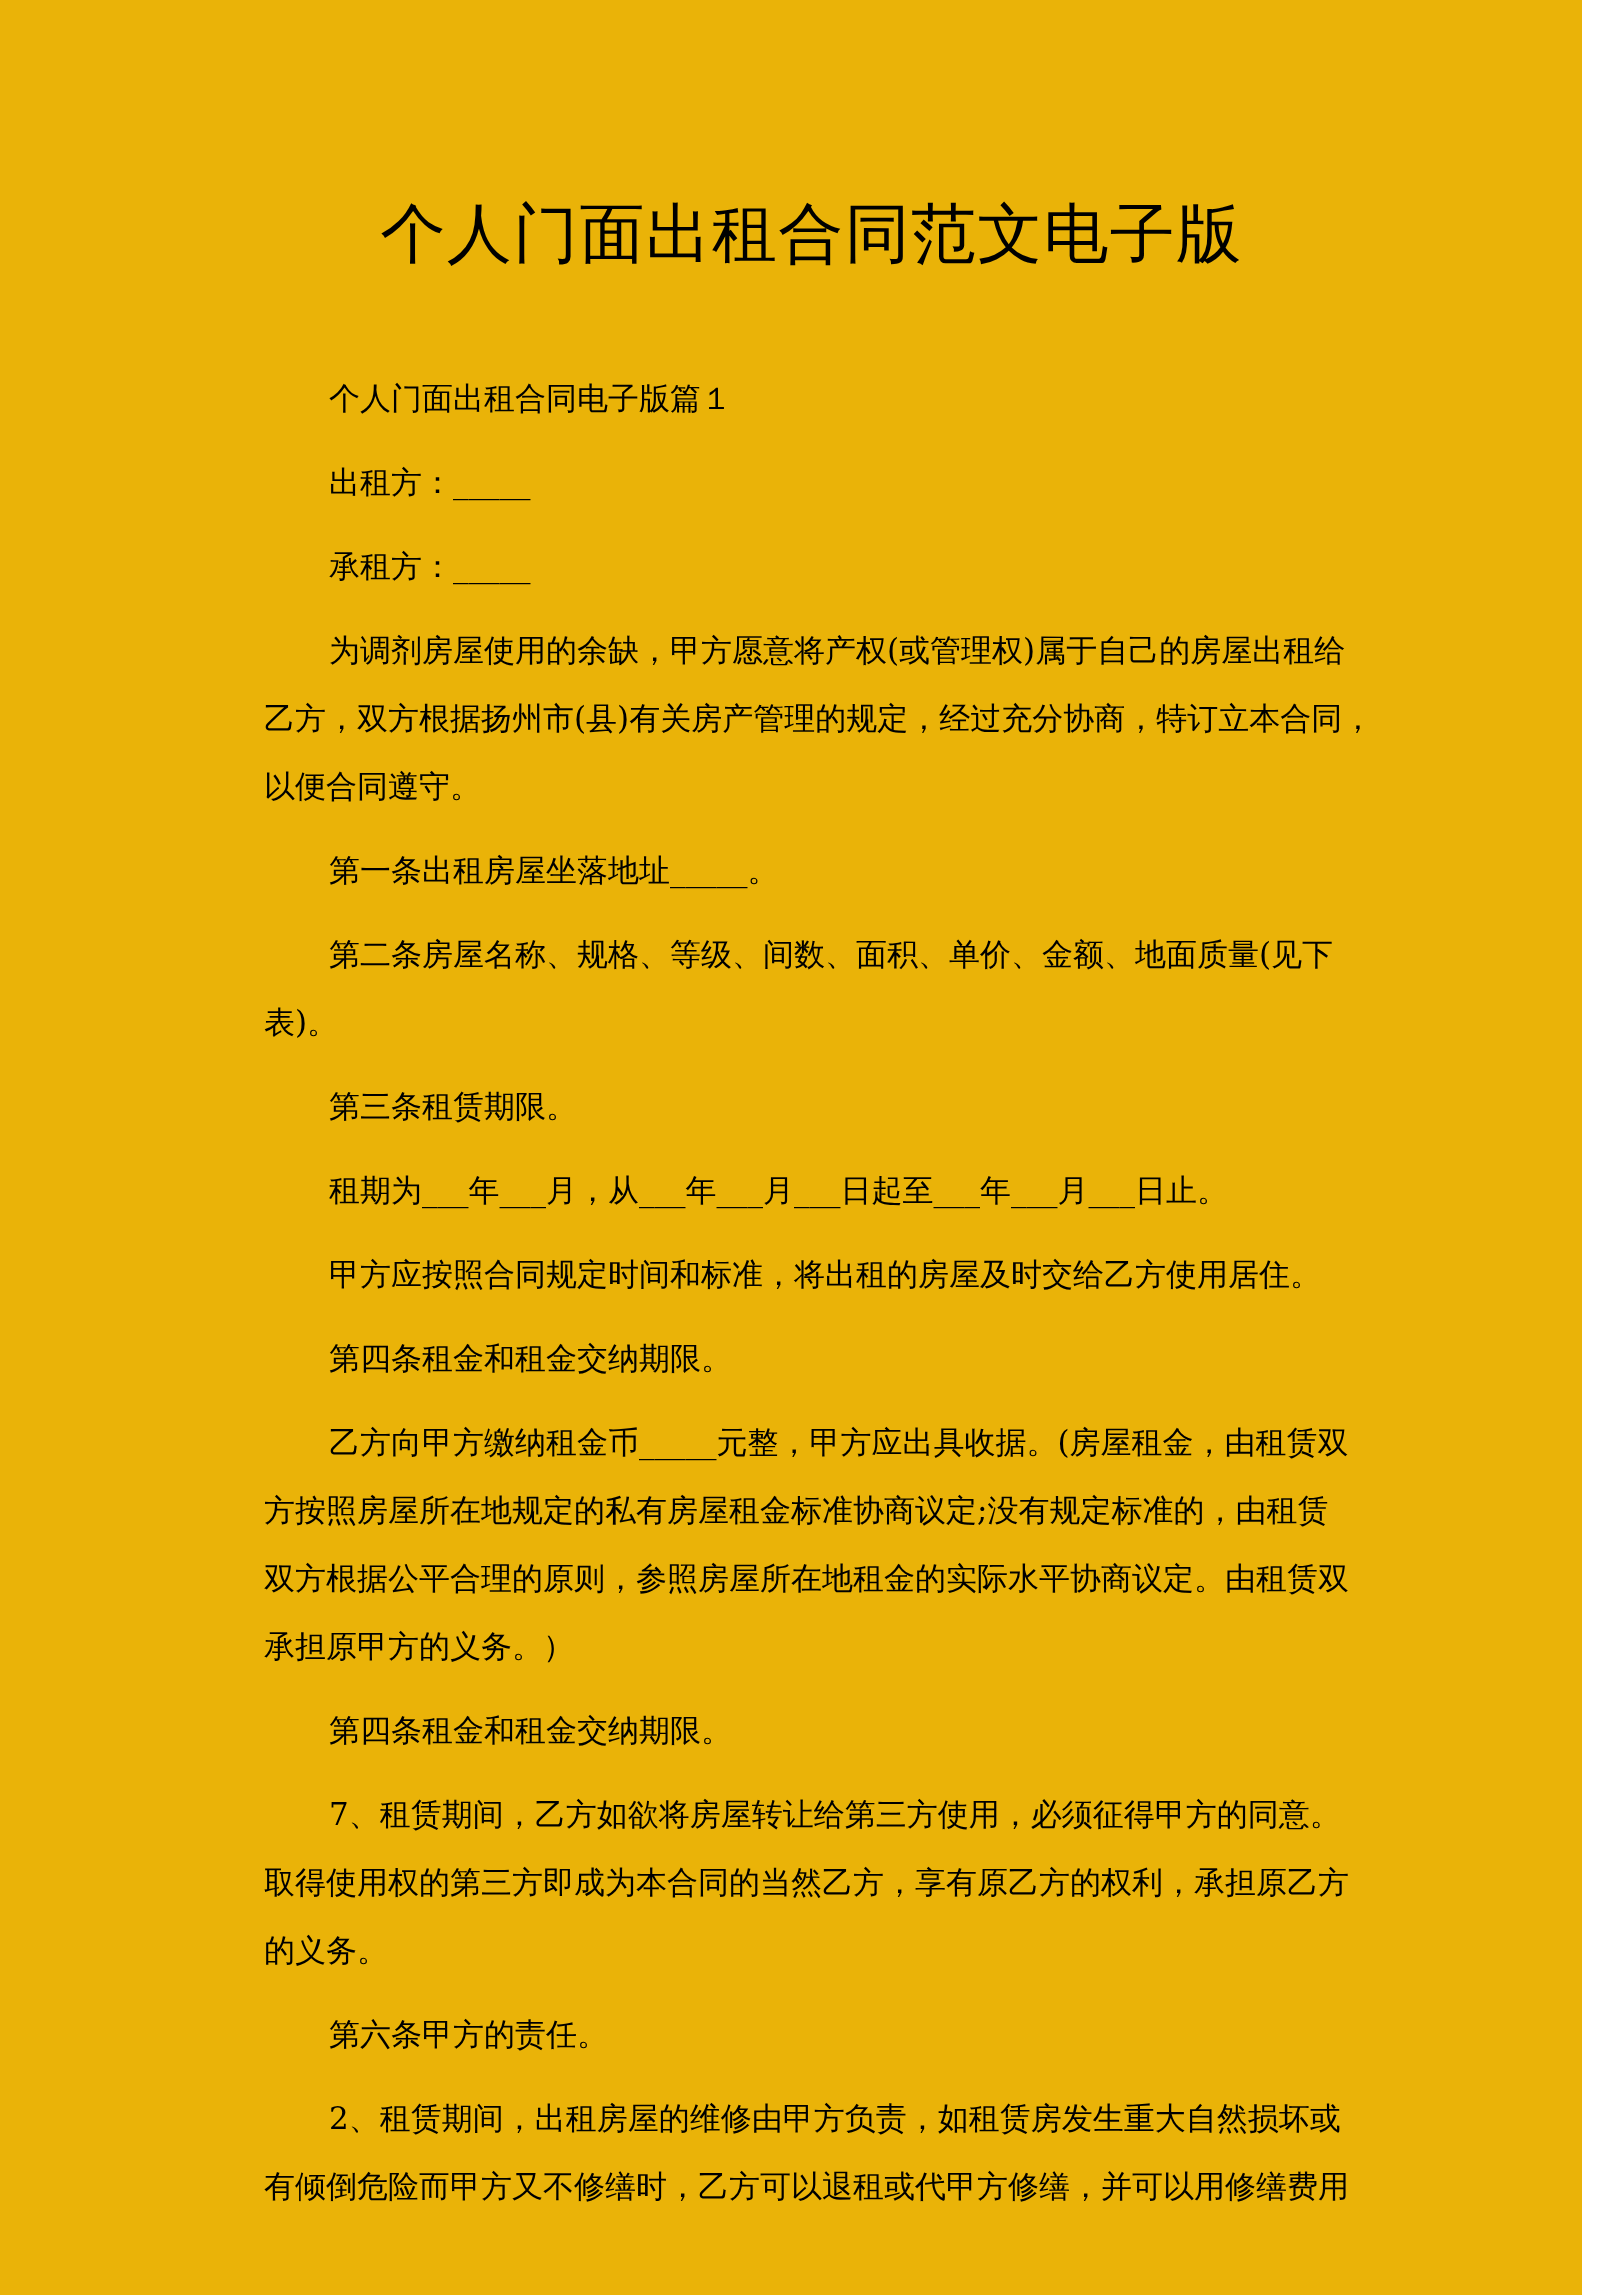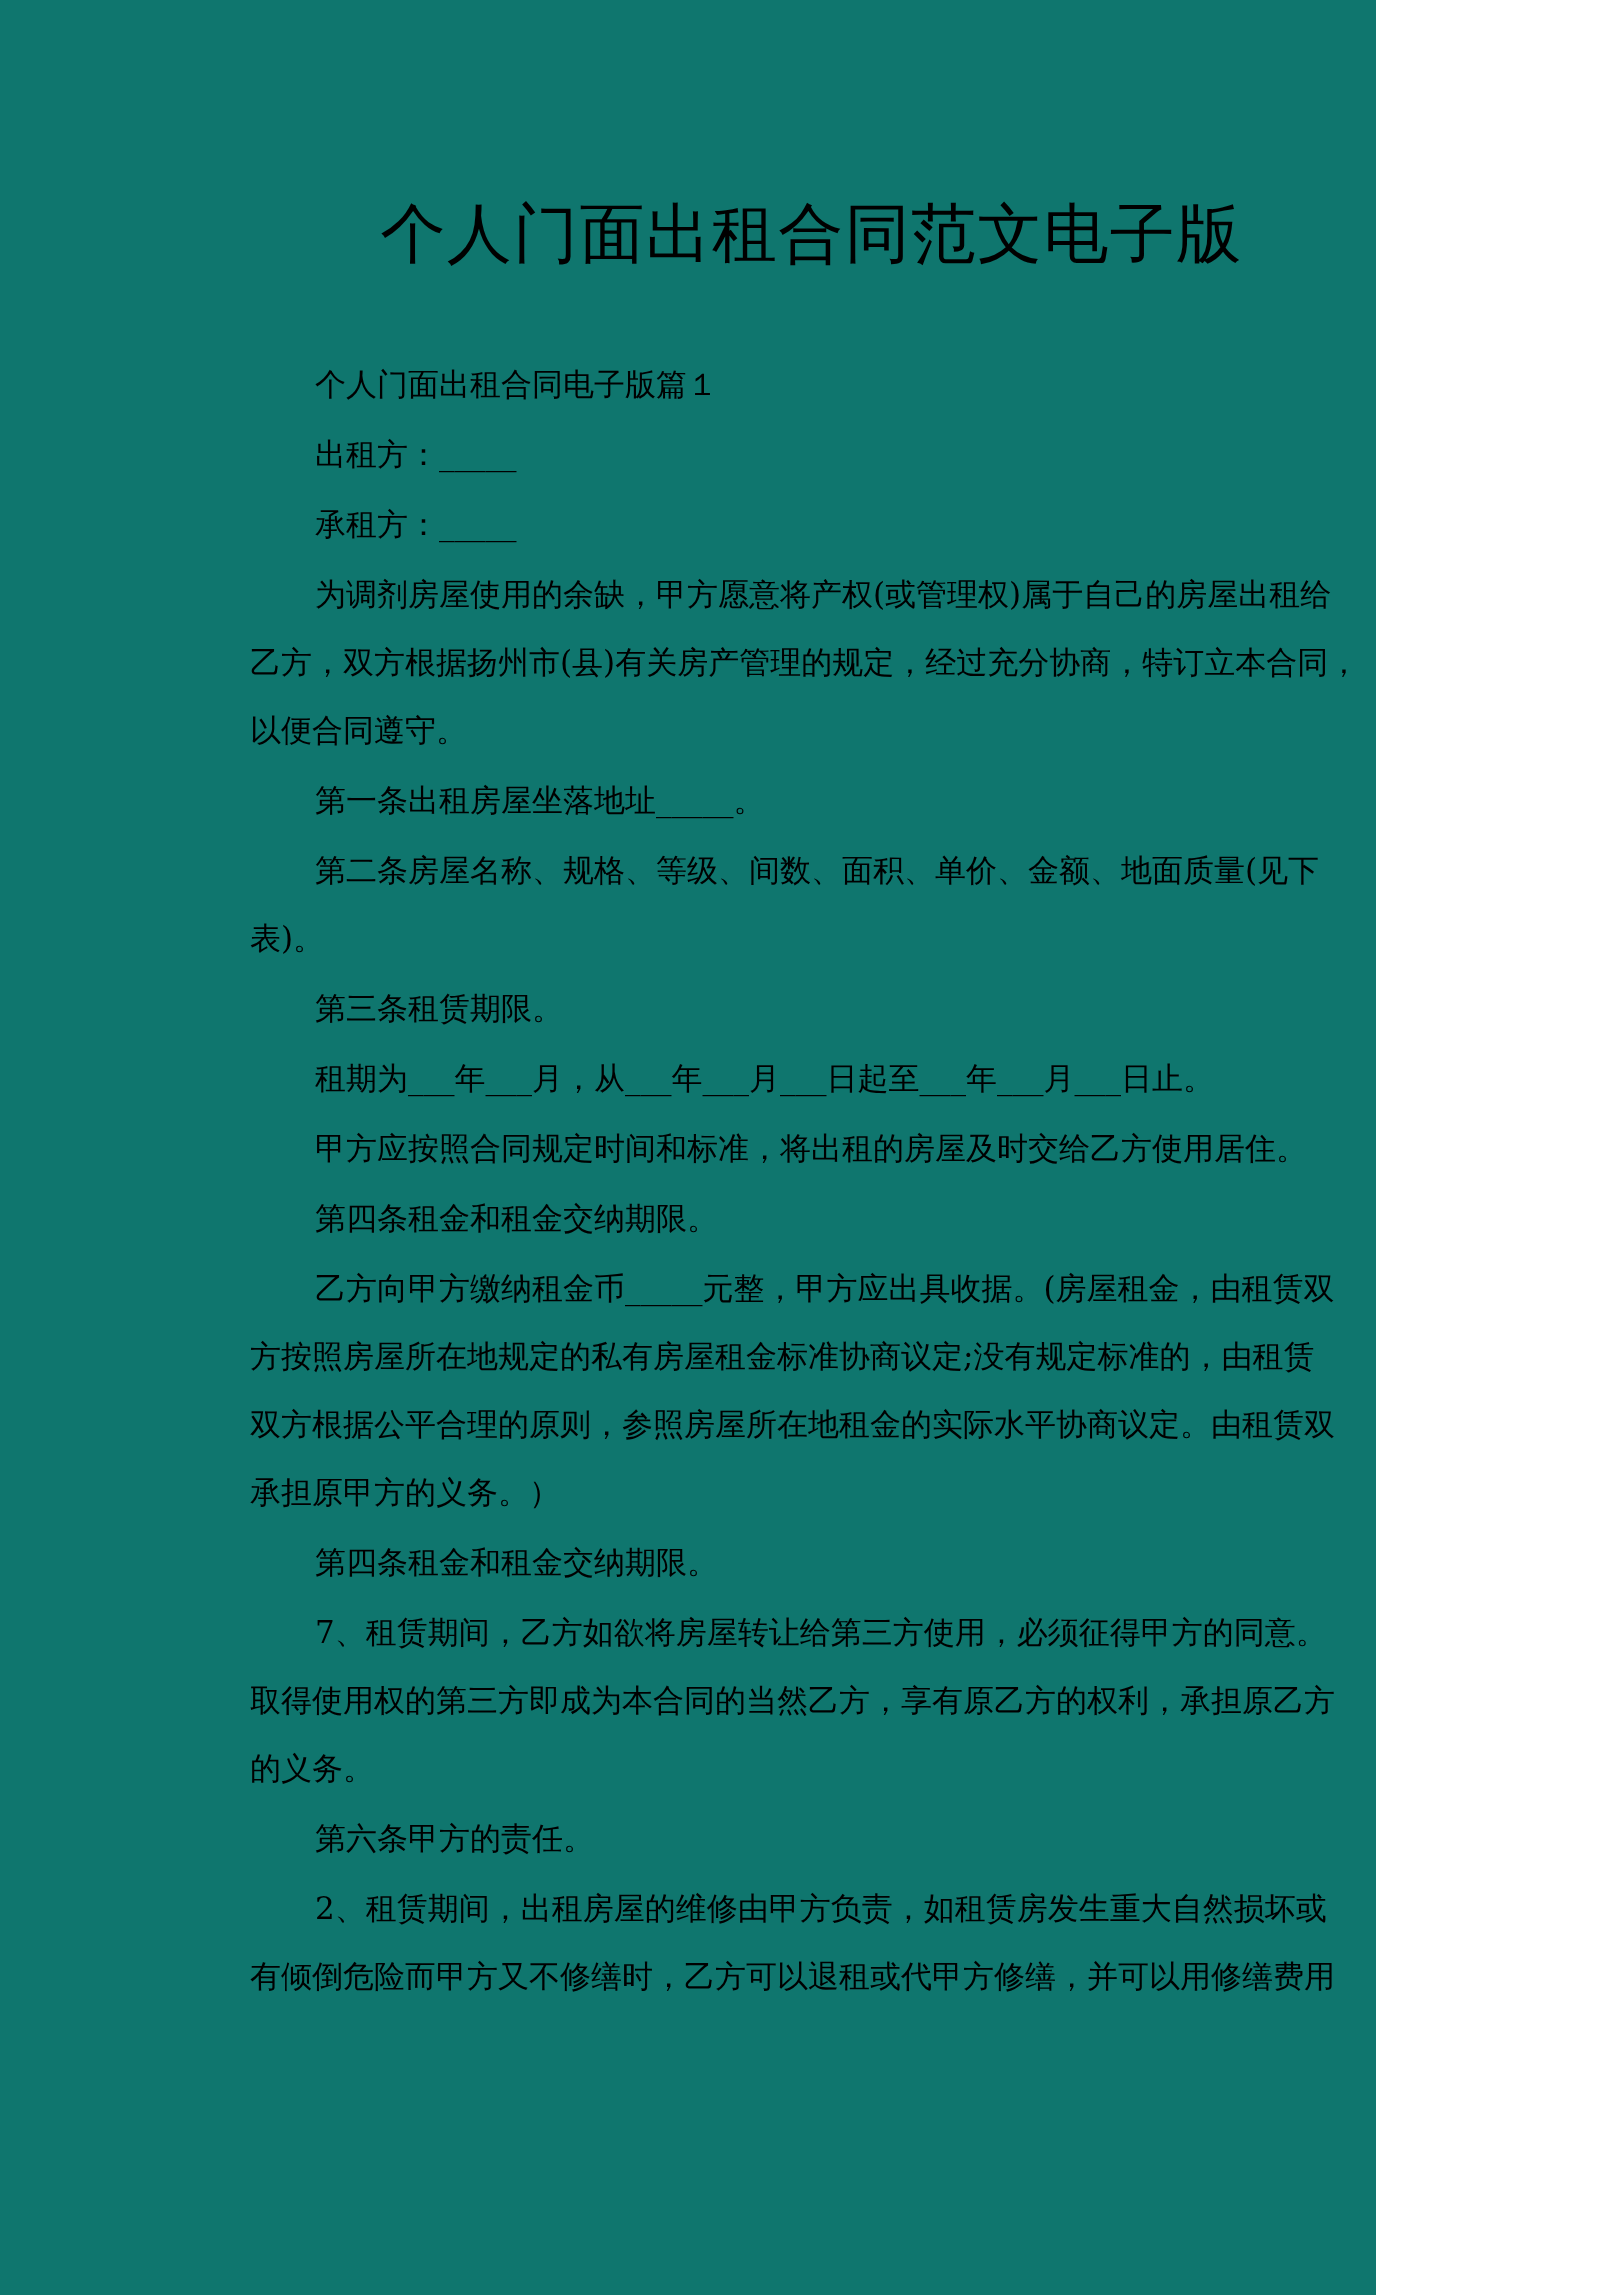--- a/index.html
+++ b/index.html
@@ -12,44 +12,44 @@
       height: 2295px;
       position: relative;
       overflow: hidden;
       color: #000000;
       font-family: "DejaVu Serif", "Liberation Serif", serif;
     }
     .page {
       position: absolute;
       left: 0;
       top: 0;
-      width: 1376px;
+      width: 1582px;
       height: 2295px;
-      background: #0f766e;
+      background: #eab308;
     }
     .doc-title {
       position: absolute;
       top: 191px;
       left: 0;
       width: 1623px;
       text-align: center;
       font-size: 65px;
       line-height: 85px;
       letter-spacing: 1.3px;
       font-weight: normal;
       margin: 0;
     }
     .body {
       position: absolute;
       left: 248px;
       top: 348px;
       width: 1142px;
     }
     .p {
-      margin: 2px;
+      margin: 16px;
       font-size: 31px;
       line-height: 68px;
       text-indent: 65px;
       text-align: justify;
       text-align-last: left;
       letter-spacing: 0px;
       white-space: normal;
       word-break: break-all;
     }
     .line {

